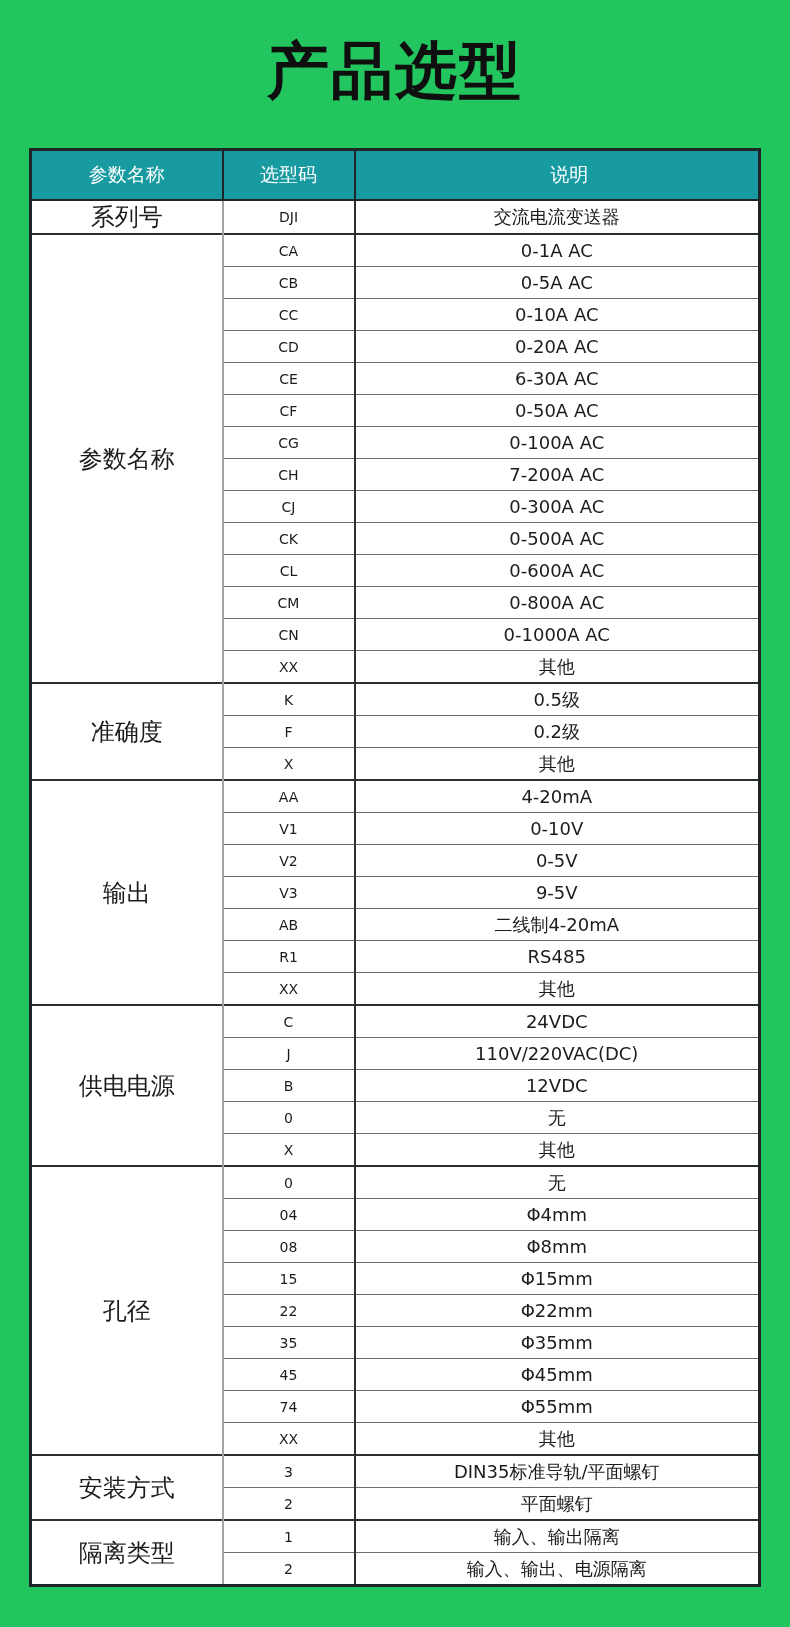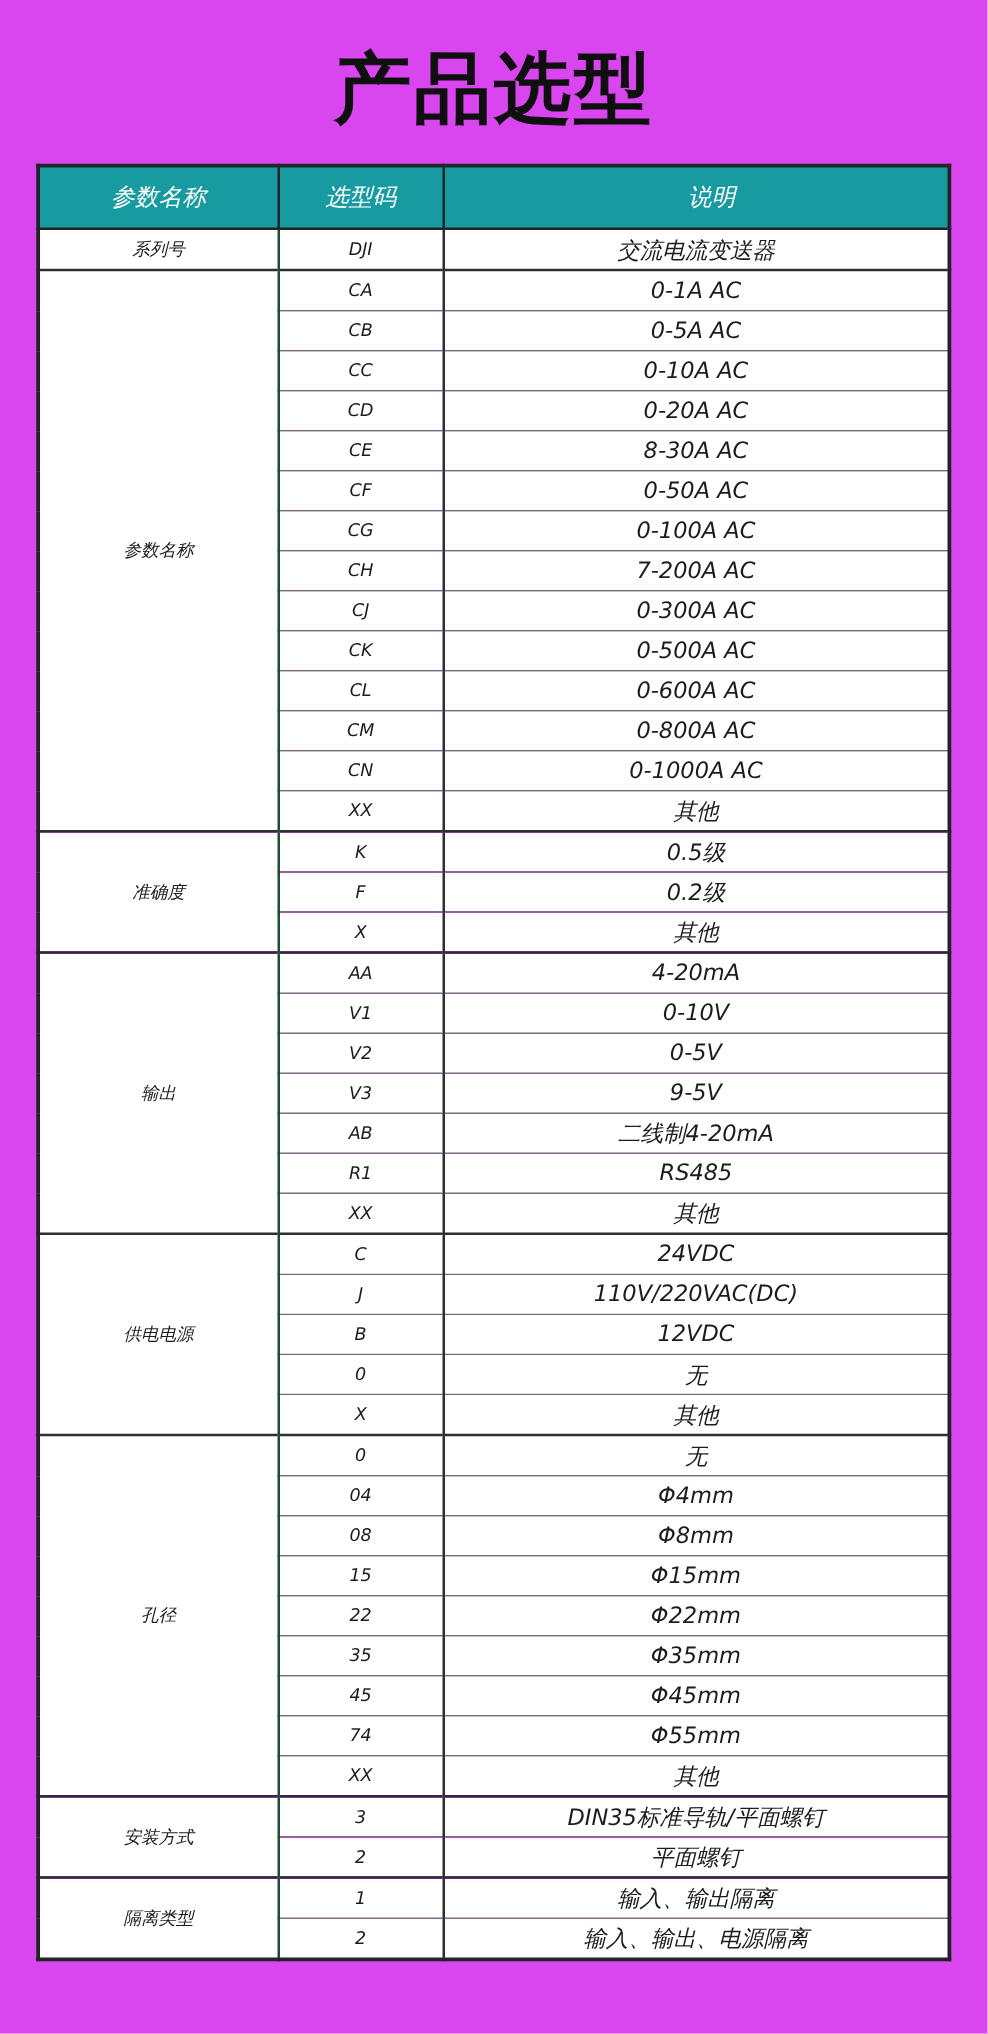--- a/index.html
+++ b/index.html
@@ -4,42 +4,41 @@
 <style>
   html, body {
     margin: 0;
     padding: 0;
     background: #ffffff;
     font-family: "DejaVu Sans", "Liberation Sans", sans-serif;
   }
   .page {
     width: 790px;
     height: 1627px;
-    background: #d946ef;
+    background: #22c55e;
     box-sizing: border-box;
     overflow: hidden;
   }
   .title {
     margin: 0;
     padding-top: 34px;
     height: 74px;
     text-align: center;
     font-size: 62px;
     line-height: 74px;
     font-weight: bold;
     color: #0f0f0f;
     letter-spacing: 2px;
   }
   table.spec {
     width: 729px;
-    margin: 23px auto 0 auto;
+    margin: 40px auto 0 auto;
     border-collapse: collapse;
     table-layout: fixed;
     border: 3px solid #1f2426;
-    font-style: italic;
   }
   col.c-param { width: 192px; }
   col.c-code  { width: 132px; }
   col.c-desc  { width: 405px; }
   thead th {
     background: #189aa1;
     color: #ffffff;
     font-weight: normal;
     font-size: 19px;
     height: 46px;
@@ -54,22 +53,22 @@
     text-align: center;
     vertical-align: middle;
     font-size: 18px;
     color: #1c1c1c;
     padding: 0 4px;
     background: #ffffff;
     white-space: nowrap;
     overflow: hidden;
   }
   td.param {
-    border-right: 2px solid #14532d;
-    font-size: 14px;
+    border-right: 2px solid #a3a3a3;
+    font-size: 24px;
   }
   td.code {
     border-right: 2px solid #2b2f31;
     font-size: 14px;
   }
   tr.inner td { border-top: 1px solid #6f6f6f; }
   tr.group-start td { border-top: 2px solid #2b2f31; }
 </style>
 </head>
 <body>
@@ -108,21 +107,21 @@
         <tr class="inner">
           <td class="code">CC</td>
           <td class="desc">0-10A AC</td>
         </tr>
         <tr class="inner">
           <td class="code">CD</td>
           <td class="desc">0-20A AC</td>
         </tr>
         <tr class="inner">
           <td class="code">CE</td>
-          <td class="desc">8-30A AC</td>
+          <td class="desc">6-30A AC</td>
         </tr>
         <tr class="inner">
           <td class="code">CF</td>
           <td class="desc">0-50A AC</td>
         </tr>
         <tr class="inner">
           <td class="code">CG</td>
           <td class="desc">0-100A AC</td>
         </tr>
         <tr class="inner">

